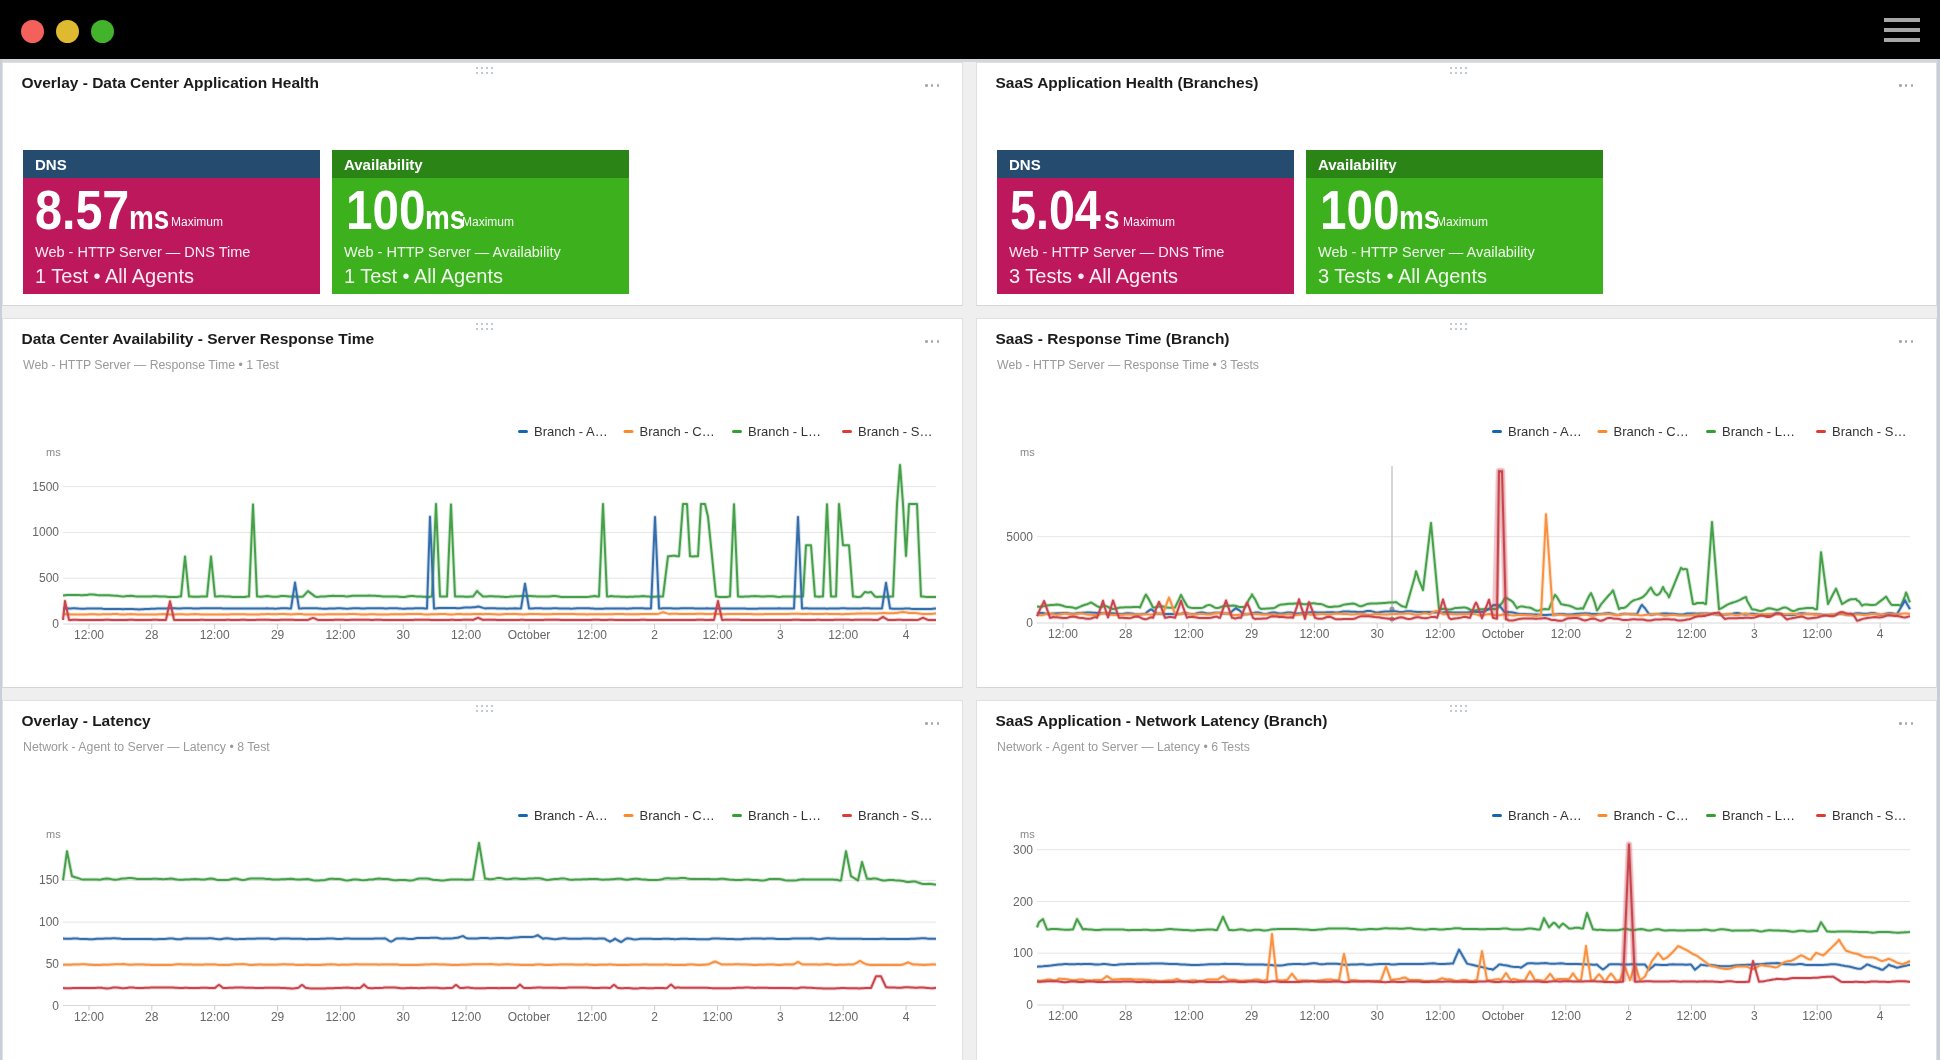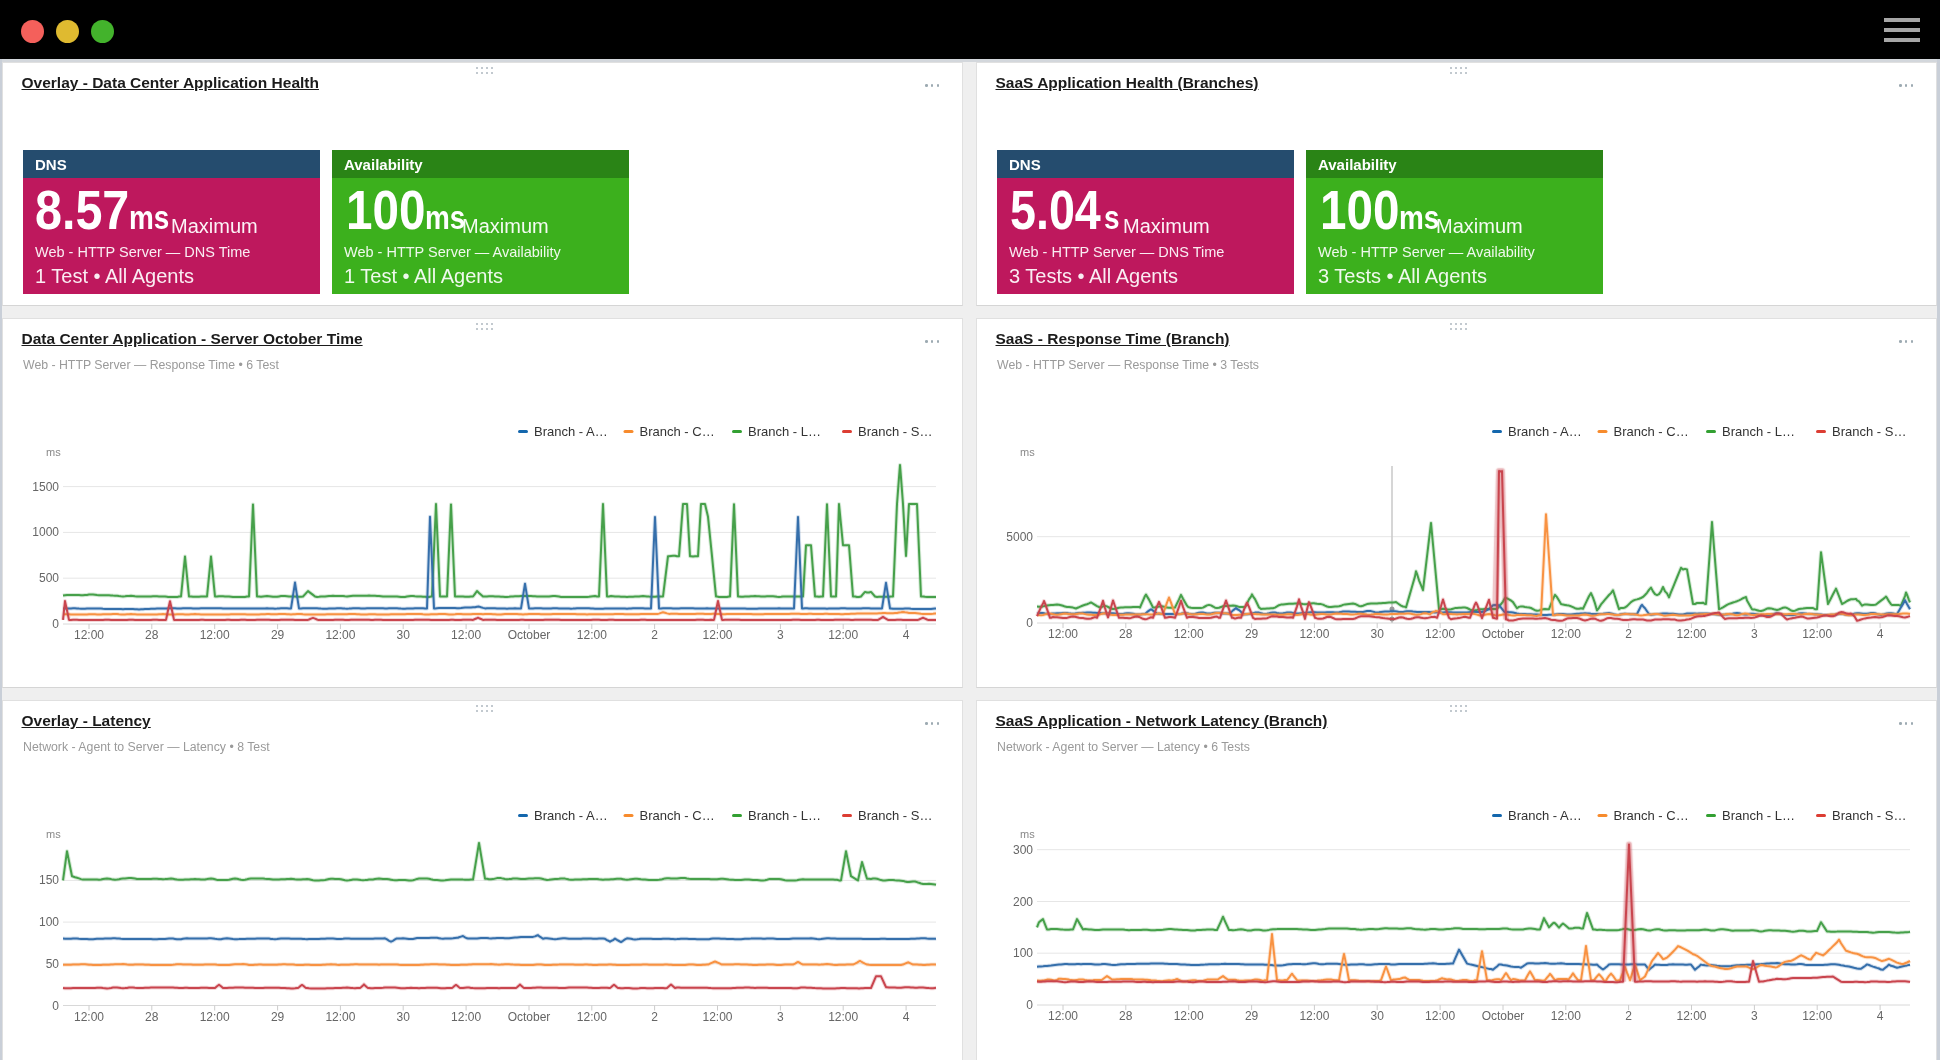--- a/index.html
+++ b/index.html
@@ -3,35 +3,35 @@
 <style>
 * { margin:0; padding:0; box-sizing:border-box; }
 html,body { width:1940px; height:1060px; overflow:hidden; background:#efefef; font-family:"Liberation Sans", sans-serif; }
 .topbar { position:absolute; left:0; top:0; width:1940px; height:59px; background:#000; }
 .topbar .c { position:absolute; top:19.5px; width:23px; height:23px; border-radius:50%; }
 .strip { position:absolute; left:0; top:59px; width:1940px; height:3px; background:#d3d7dc; }
 .edgeL { position:absolute; left:0; top:59px; width:2px; height:1001px; background:#c9cfd8; }
 .edgeR { position:absolute; left:1937px; top:59px; width:3px; height:1001px; background:#c9cfd8; }
 .burger i { position:absolute; left:1884px; width:36px; height:4px; background:#a6a6a6; }
 .card { position:absolute; background:#fff; border:1px solid #e0e0e0; border-bottom-color:#d5d5d5; }
-.card .title { position:absolute; left:18.5px; top:11px; font-size:15.5px; font-weight:bold; color:#1b1b1b;text-decoration:underline; }
+.card .title { position:absolute; left:18.5px; top:11px; font-size:15.5px; font-weight:bold; color:#1b1b1b; }
 .card .subtitle { position:absolute; left:20px; top:39px; font-size:12.3px; color:#9a9a9a; }
 .handle i { position:absolute; width:2.4px; height:2.4px; background:#c2c9cf; }
 .menu { position:absolute; right:22px; top:21px; width:15px; height:3px; }
 .menu i { position:absolute; top:0; width:2.7px; height:2.7px; border-radius:50%; background:#9daab2; }
 .tile { position:absolute; width:297px; height:144px; color:#fff; }
 .tile .thead { height:28px; line-height:30px; padding-left:12px; font-size:15px; font-weight:bold; }
 .tile.blue .thead { background:#254c6e; }
 .tile.blue { background:#be185d; }
 .tile.green .thead { background:#2a8416; }
 .tile.green { background:#3cb01d; }
 .tile .tbody { position:relative; height:146px; }
 .tile .num { position:absolute; top:3.5px; font-size:56px; font-weight:bold; line-height:1; transform-origin:left top; }
 .tile .unit { position:absolute; top:22px; font-size:34px; font-weight:bold; line-height:1; transform:scaleX(0.82); transform-origin:left top; }
-.tile .maxl { position:absolute; top:37px; font-size:20px; color:rgba(255,255,255,0.95); }
+.tile .maxl { position:absolute; top:37px; font-size:12px; color:rgba(255,255,255,0.95); }
 .tile .sub1 { position:absolute; left:12px; top:66px; font-size:14.5px; color:rgba(255,255,255,0.92); }
 .tile .sub2 { position:absolute; left:12px; top:87px; font-size:20px; color:rgba(255,255,255,0.92); }
 </style></head>
 <body>
 <div class="topbar">
 <span class="c" style="left:20.5px;background:#f4605b"></span>
 <span class="c" style="left:55.5px;background:#dfba30"></span>
 <span class="c" style="left:90.5px;background:#43b32c"></span>
 <div class="burger">
       <i style="top:18px"></i>
@@ -182,22 +182,22 @@
       <i style="left:472.5px;top:9px"></i>
       <i style="left:477.5px;top:9px"></i>
       <i style="left:482.5px;top:9px"></i>
       <i style="left:487.5px;top:9px"></i>
     </div>
     <div class="menu">
       <i style="left:0"></i>
       <i style="left:5.8px"></i>
       <i style="left:11.6px"></i>
     </div>
-<div class="title">Data Center Application - Server October Time</div>
-<div class="subtitle">Web - HTTP Server — Response Time • 6 Test</div>
+<div class="title">Data Center Availability - Server Response Time</div>
+<div class="subtitle">Web - HTTP Server — Response Time • 1 Test</div>
 </div>
 <div class="card" style="left:976px;top:318px;width:961px;height:370px">
 <svg width="961" height="370" viewBox="0 0 961 370" xmlns="http://www.w3.org/2000/svg" style="position:absolute;left:0;top:0">
       <line x1="60" y1="217.7" x2="933" y2="217.7" stroke="#e6e6e6" stroke-width="1"></line>
       <line x1="60" y1="304" x2="933" y2="304" stroke="#d8d8d8" stroke-width="1"></line>
       <line x1="86.0" y1="304" x2="86.0" y2="309" stroke="#ccc" stroke-width="1"></line>
       <text x="86.0" y="319" font-size="12" fill="#666" text-anchor="middle" font-family="Liberation Sans, sans-serif">12:00</text>
       <line x1="148.8" y1="304" x2="148.8" y2="309" stroke="#ccc" stroke-width="1"></line>
       <text x="148.8" y="319" font-size="12" fill="#666" text-anchor="middle" font-family="Liberation Sans, sans-serif">28</text>
       <line x1="211.7" y1="304" x2="211.7" y2="309" stroke="#ccc" stroke-width="1"></line>

